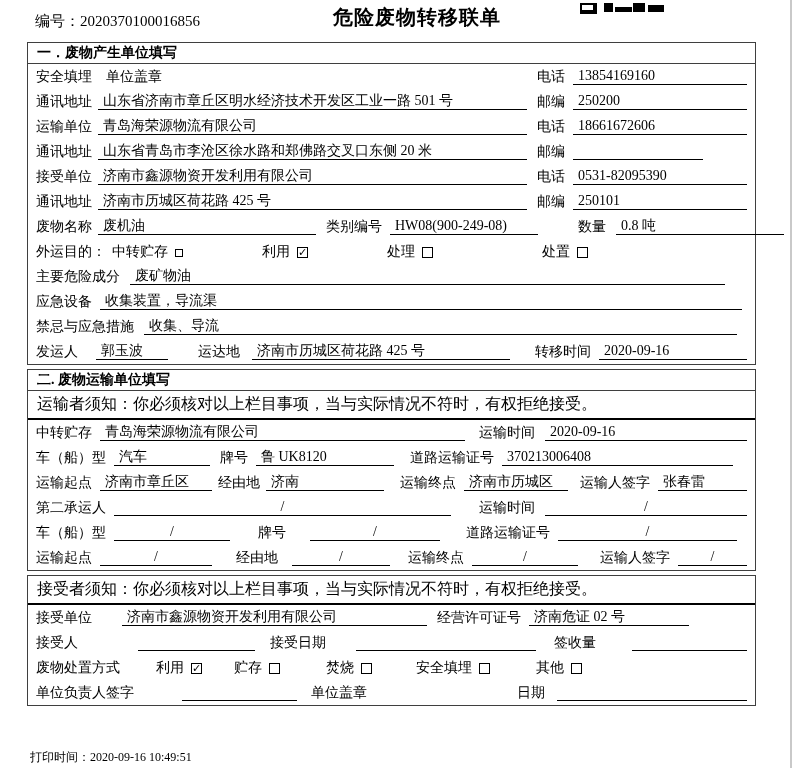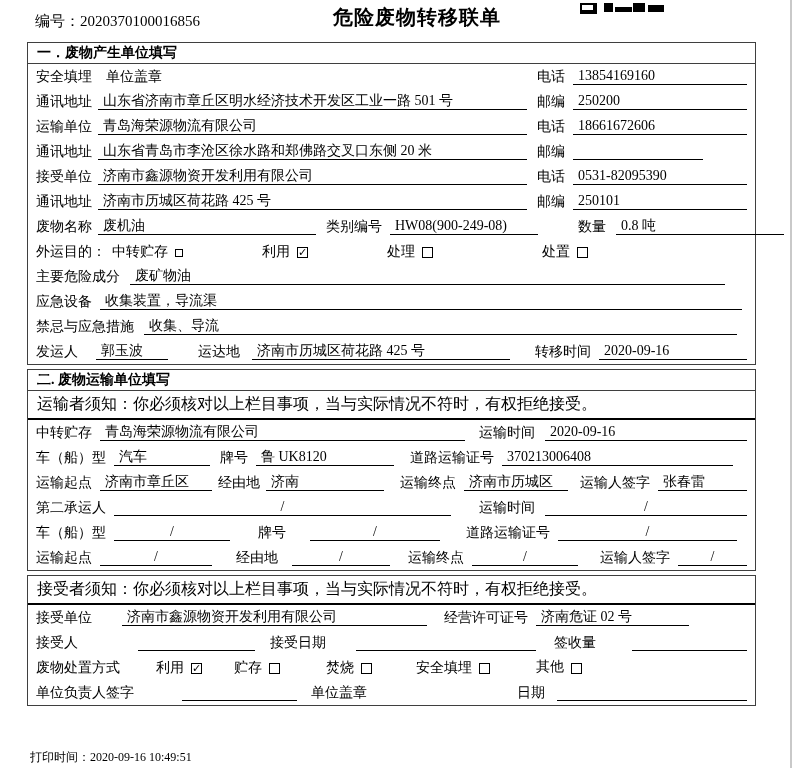--- a/index.html
+++ b/index.html
@@ -232,21 +232,21 @@
       <span class="fill g c" style="margin-left:8px;">/</span>
     </div>
   </div>
 
   <div class="box">
     <div class="note">接受者须知：你必须核对以上栏目事项，当与实际情况不符时，有权拒绝接受。</div>
 
     <div class="row">
       <span class="lbl">接受单位</span>
       <span class="fill" style="width:305px;margin-left:30px;">济南市鑫源物资开发利用有限公司</span>
-      <span class="lbl" style="margin-left:17px;">经营许可证号</span>
+      <span class="lbl" style="margin-left:10px;">经营许可证号</span>
       <span class="fill g" style="margin-left:8px;margin-right:58px;">济南危证 02 号</span>
     </div>
 
     <div class="row">
       <span class="lbl">接受人</span>
       <span class="fill" style="width:117px;margin-left:60px;"></span>
       <span class="lbl" style="margin-left:15px;">接受日期</span>
       <span class="fill" style="width:180px;margin-left:30px;"></span>
       <span class="lbl" style="margin-left:18px;">签收量</span>
       <span class="fill g" style="margin-left:36px;"></span>
@@ -263,21 +263,21 @@
         <span class="cb"></span>
       </span>
       <span class="opt" style="margin-left:46px;">
         <span>焚烧</span>
         <span class="cb"></span>
       </span>
       <span class="opt" style="margin-left:44px;">
         <span>安全填埋</span>
         <span class="cb"></span>
       </span>
-      <span class="opt" style="margin-left:46px;font-family:Liberation Mono, monospace;">
+      <span class="opt" style="margin-left:46px;">
         <span>其他</span>
         <span class="cb"></span>
       </span>
     </div>
 
     <div class="row">
       <span class="lbl">单位负责人签字</span>
       <span class="fill" style="width:115px;margin-left:48px;"></span>
       <span class="lbl" style="margin-left:14px;">单位盖章</span>
       <span class="lbl" style="margin-left:150px;">日期</span>

